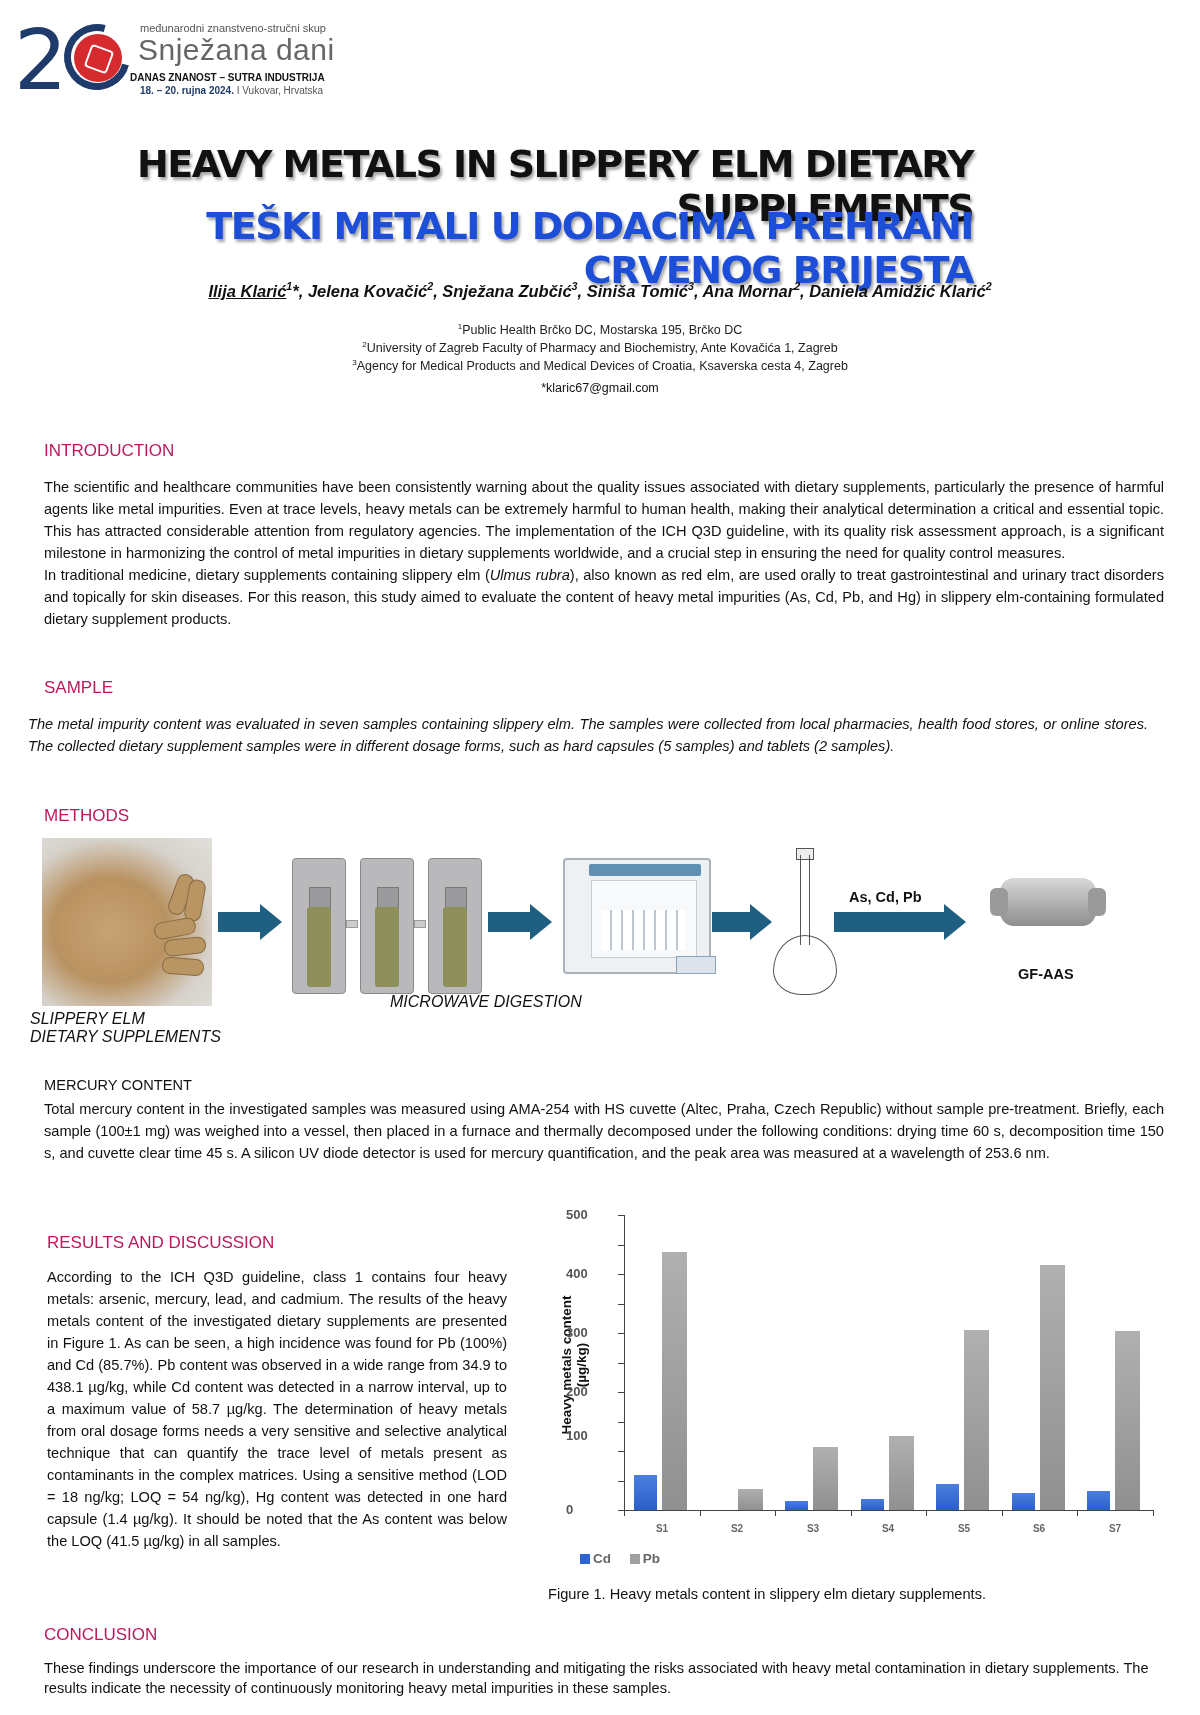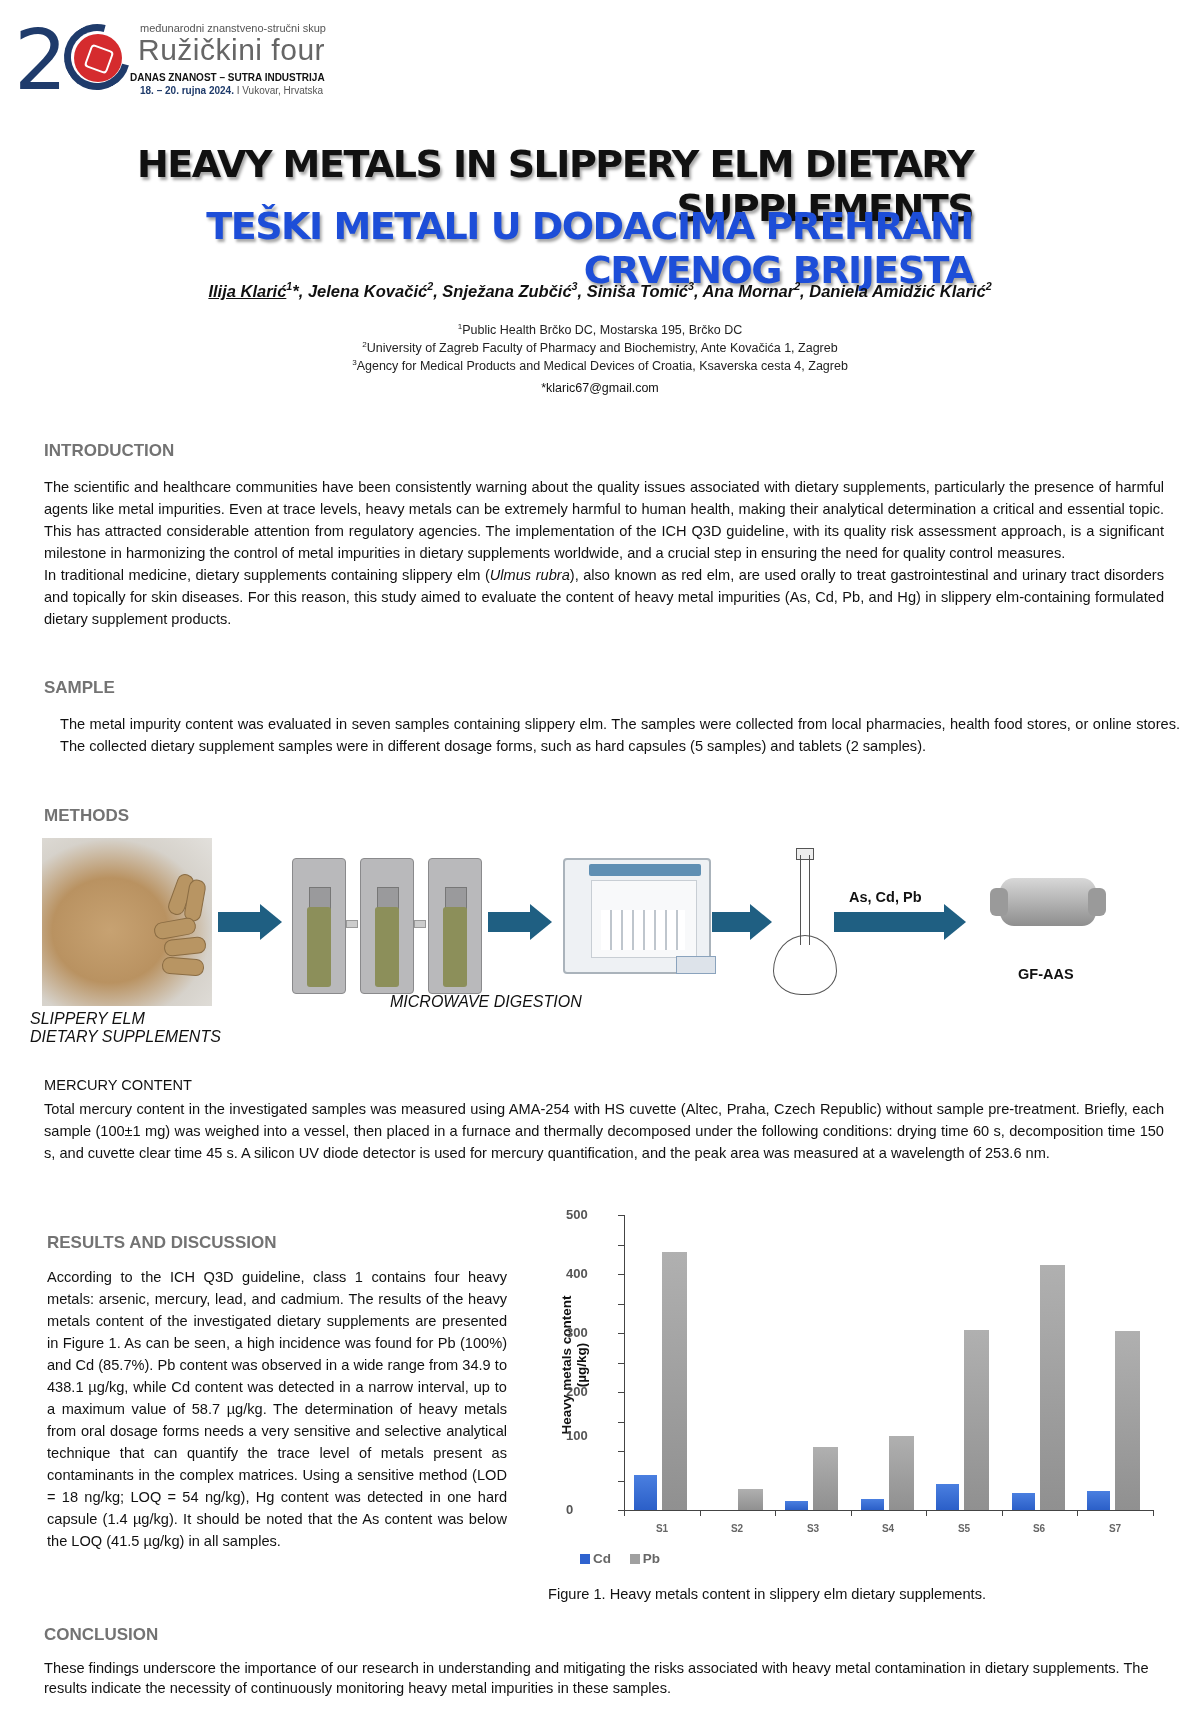--- a/index.html
+++ b/index.html
@@ -19,21 +19,21 @@
   .logo .t4 span{color:#555;}
   
   .title{left:0;width:973px;text-align:right;font-weight:700;font-family:"DejaVu Sans",sans-serif;letter-spacing:-1.5px;}
   .title1{top:142px;font-size:38px;color:#111;text-shadow:2px 3px 3px rgba(0,0,0,.35);}
   .title2{top:204px;font-size:38px;color:#1d4ed8;text-shadow:2px 3px 3px rgba(0,0,0,.35);}
   .authors{top:280px;left:0;width:1200px;text-align:center;font-size:16.5px;font-style:italic;font-weight:700;}
   .authors u{text-decoration:underline;}
   .aff{left:0;width:1200px;text-align:center;font-size:12.5px;line-height:18px;color:#222;}
   .email{top:381px;left:0;width:1200px;text-align:center;font-size:12.5px;}
   sup{font-size:.65em;}
-  .h{font-weight:700;font-size:17px;color:#737373;}
+  .h{font-weight:400;font-size:17px;color:#be185d;}
   .p{font-size:14.6px;line-height:22px;text-align:justify;color:#111;}
   .p i{font-style:italic;}
   
   .arrow{position:absolute;height:20px;background:#1f5f82;}
   .arrow:after{content:"";position:absolute;right:-22px;top:-8px;border-left:22px solid #1f5f82;border-top:18px solid transparent;border-bottom:18px solid transparent;}
   .sarrow{position:absolute;width:10px;height:6px;background:#ccc;border:1px solid #999;}
   .vessel{position:absolute;width:52px;height:134px;background:#b9b9bb;border:1px solid #8a8a8c;border-radius:4px;}
   .vessel .tube{position:absolute;left:14px;top:48px;width:24px;height:80px;background:#8c8f5a;border-radius:3px;}
   .vessel .cap{position:absolute;left:16px;top:28px;width:20px;height:22px;background:#9a9a9c;border:1px solid #777;}
   .photo{position:absolute;left:42px;top:838px;width:170px;height:168px;background:radial-gradient(ellipse at 40% 55%,#c7a272 0,#b99261 40%,#d6d2cb 70%,#e2e0dc 100%);}
@@ -67,21 +67,21 @@
   .legend .sw{display:inline-block;width:10px;height:10px;margin-right:3px;vertical-align:-1px;}
 </style>
 </head>
 <body>
 
 <div class="abs logo">
   <div class="two">2</div>
   <div class="ring"></div>
   <div class="rose"></div>
   <div class="t1">međunarodni znanstveno-stručni skup</div>
-  <div class="t2">Ružičkini four</div>
+  <div class="t2">Snježana dani</div>
   <div class="t3">DANAS ZNANOST – SUTRA INDUSTRIJA</div>
   <div class="t4"><b>18. – 20. rujna 2024.</b> <span>I Vukovar, Hrvatska</span></div>
 </div>
 
 <div class="abs title title1">HEAVY METALS IN SLIPPERY ELM DIETARY SUPPLEMENTS</div>
 <div class="abs title title2">TEŠKI METALI U DODACIMA PREHRANI CRVENOG BRIJESTA</div>
 
 <div class="abs authors">
   <u>Ilija Klarić</u><sup>1</sup><span>*</span>,
   <span>Jelena Kovačić</span><sup>2</sup>,
@@ -96,21 +96,21 @@
 <div class="abs aff" style="top:354px;"><sup>3</sup><span>Agency for Medical Products and Medical Devices of Croatia, Ksaverska cesta 4, Zagreb</span></div>
 <div class="abs email">*klaric67@gmail.com</div>
 
 <div class="abs h" style="left:44px;top:441px;">INTRODUCTION</div>
 <div class="abs p" style="left:44px;top:476px;width:1120px;">
   <span>The scientific and healthcare communities have been consistently warning about the quality issues associated with dietary supplements, particularly the presence of harmful agents like metal impurities. Even at trace levels, heavy metals can be extremely harmful to human health, making their analytical determination a critical and essential topic. This has attracted considerable attention from regulatory agencies. The implementation of the ICH Q3D guideline, with its quality risk assessment approach, is a significant milestone in harmonizing the control of metal impurities in dietary supplements worldwide, and a crucial step in ensuring the need for quality control measures.</span><br>
   <span>In traditional medicine, dietary supplements containing slippery elm (</span><i>Ulmus rubra</i><span>), also known as red elm, are used orally to treat gastrointestinal and urinary tract disorders and topically for skin diseases. For this reason, this study aimed to evaluate the content of heavy metal impurities (As, Cd, Pb, and Hg) in slippery elm-containing formulated dietary supplement products.</span>
 </div>
 
 <div class="abs h" style="left:44px;top:678px;">SAMPLE</div>
-<div class="abs p" style="left:60px;top:713px;width:1120px;">The metal impurity content was evaluated in seven samples containing slippery elm. The samples were collected from local pharmacies, health food stores, or online stores. The collected dietary supplement samples were in different dosage forms, such as hard capsules (5 samples) and tablets (2 samples).</div>
+<div class="abs p" style="left:28px;top:713px;width:1120px;font-style:italic;">The metal impurity content was evaluated in seven samples containing slippery elm. The samples were collected from local pharmacies, health food stores, or online stores. The collected dietary supplement samples were in different dosage forms, such as hard capsules (5 samples) and tablets (2 samples).</div>
 
 <div class="abs h" style="left:44px;top:806px;">METHODS</div>
 
 <div>
   <div class="photo">
     <div class="caps" style="left:118px;top:48px;transform:rotate(-70deg);"></div>
     <div class="caps" style="left:132px;top:54px;transform:rotate(-80deg);"></div>
     <div class="caps" style="left:112px;top:82px;transform:rotate(-10deg);"></div>
     <div class="caps" style="left:122px;top:100px;transform:rotate(-6deg);"></div>
     <div class="caps" style="left:120px;top:120px;transform:rotate(4deg);"></div>

